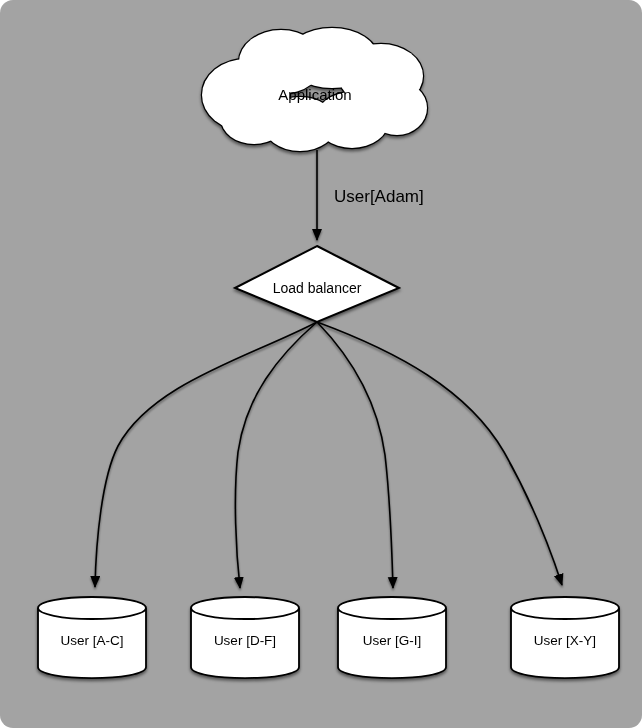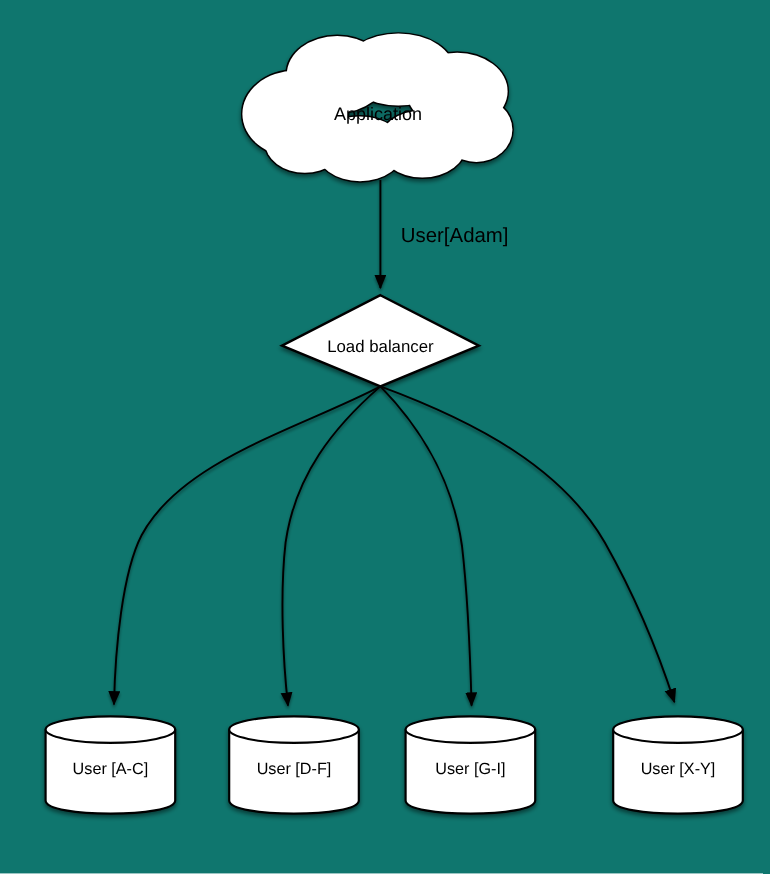--- a/index.html
+++ b/index.html
@@ -4,23 +4,24 @@
 <style>
   html, body {
     margin: 0;
     padding: 0;
     background: #ffffff;
   }
   .canvas {
     position: relative;
     width: 642px;
     height: 728px;
-    background: #0f766e;
+    background: #a3a3a3;
     overflow: hidden;
     font-family: "Liberation Sans", sans-serif;
+    border-radius: 13px;
   }
   svg { display: block; }
   .shape  { fill: #ffffff; stroke: #000000; }
   .cloud-stroke ellipse { fill: #ffffff; stroke: #000000; stroke-width: 2.4px; }
   .cloud-fill ellipse   { fill: #ffffff; stroke: none; }
   .edge {
     fill: none;
     stroke: #000000;
     stroke-width: 1.6px;
     stroke-linecap: butt;

